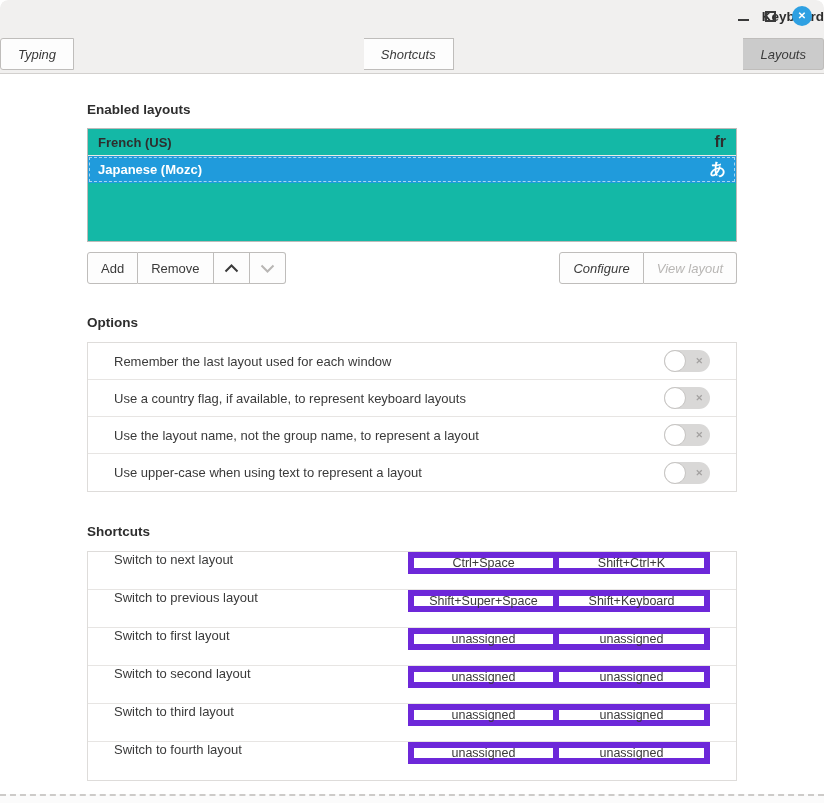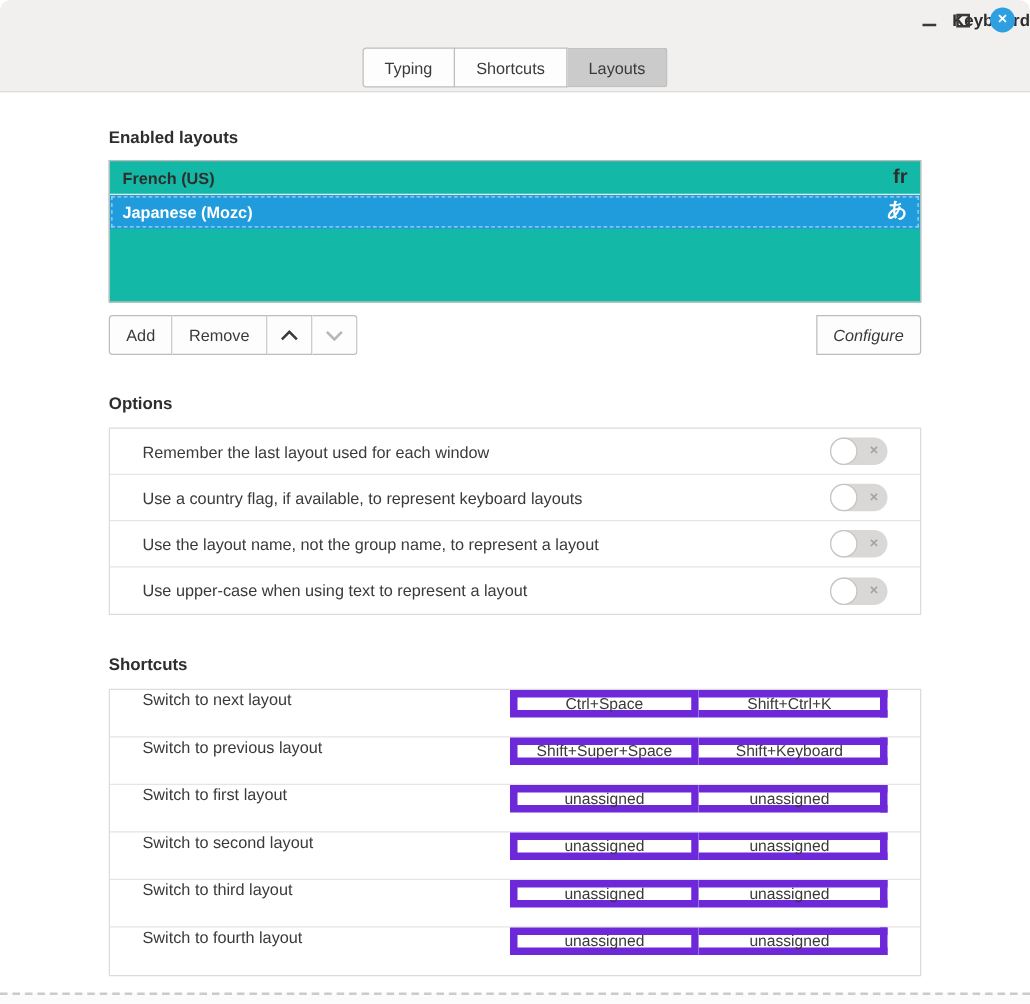--- a/index.html
+++ b/index.html
@@ -39,22 +39,23 @@
   .min-bar { width: 11px; height: 2px; background: #3a3a3a; margin-top: 7px; }
   .max-box { width: 11px; height: 11px; border: 2px solid #3a3a3a; background: transparent; }
   .close-circle {
     width: 20px; height: 20px; border-radius: 50%;
     background: #2ea0e2;
     display: flex; align-items: center; justify-content: center;
     color: #ffffff; font-size: 10px; font-weight: bold; line-height: 1;
   }
   .tabbar {
     height: 41px;
-    display: flex; justify-content: center; align-items: flex-start;
+    display: flex; justify-content: space-between; align-items: flex-start;
     padding-top: 6px;
+    font-style: italic;
   }
   .tab {
     height: 32px;
     padding: 0 17px;
     display: flex; align-items: center; justify-content: center;
     background: #fdfdfd;
     border: 1px solid #bfbdbb;
     font-size: 13px; color: #3a3a3a;
     cursor: default;
   }
@@ -225,20 +226,21 @@
             </svg>
         </div>
         <div class="btn arrow disabled">
           <svg width="15" height="9" viewBox="0 0 15 9">
               <polyline points="1.5,1.5 7.5,7.5 13.5,1.5" fill="none" stroke="#b8b6b4" stroke-width="2"></polyline>
             </svg>
         </div>
       </div>
       <div class="btn-group right-group">
         <div class="btn">Configure</div>
+        <div class="btn disabled">View layout</div>
       </div>
     </div>
 
     <div class="section-heading heading-options">Options</div>
 
     <div class="rows-box">
       <div class="option-row">
         <span>Remember the last layout used for each window</span>
         <div class="toggle">
           <span class="knob"></span>

